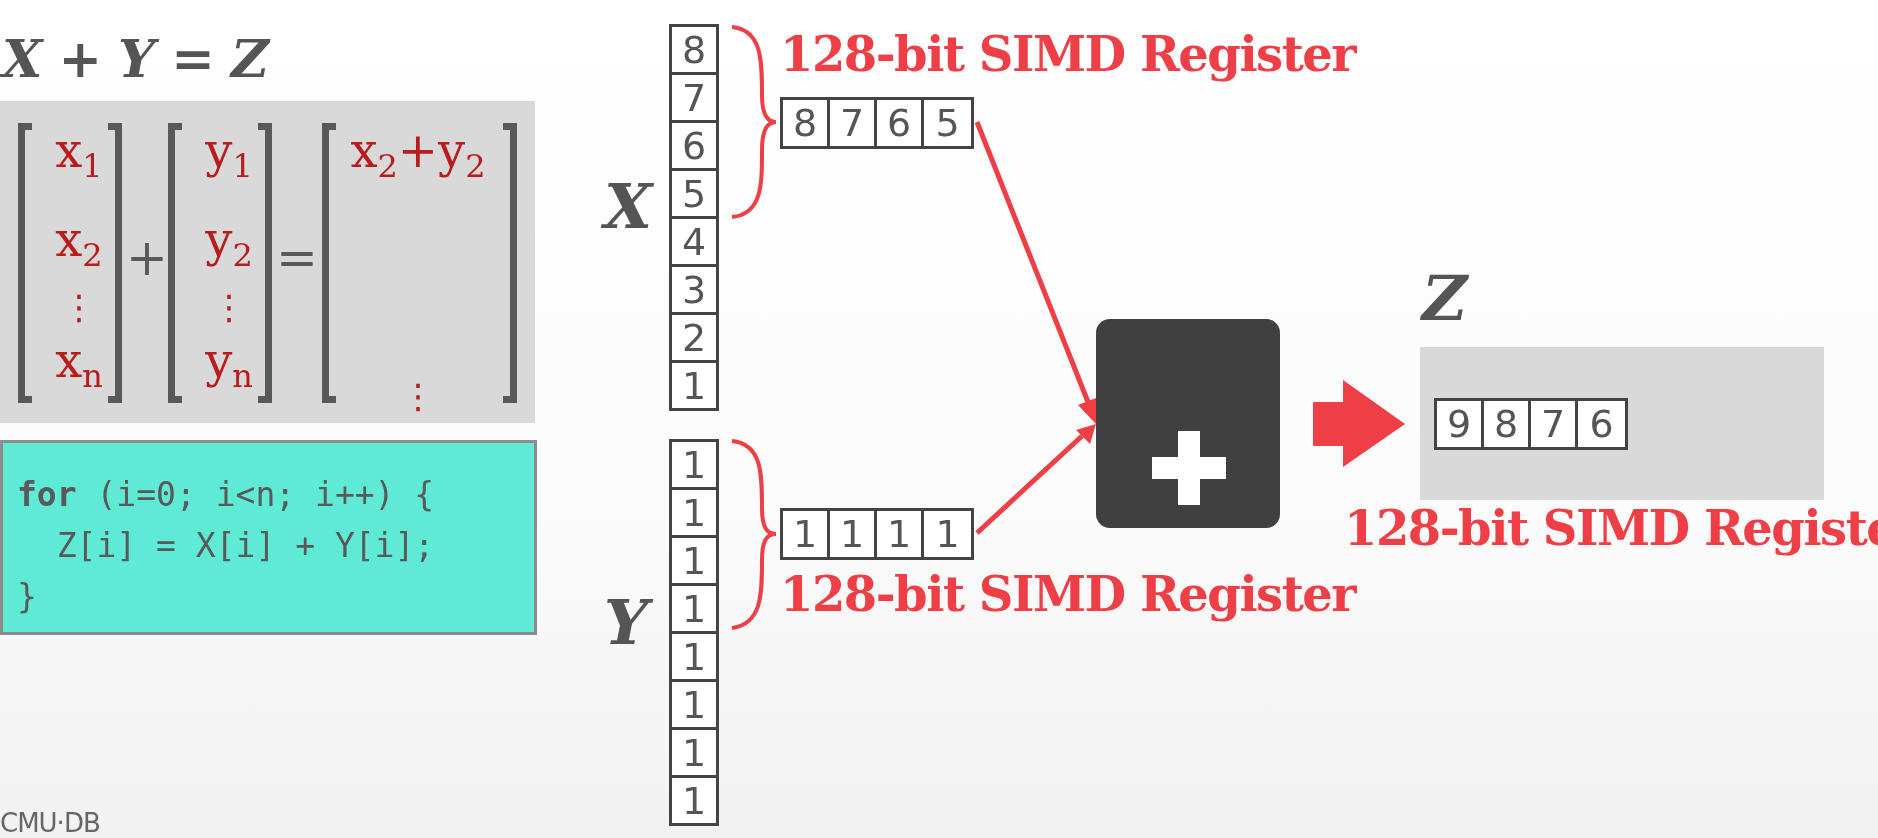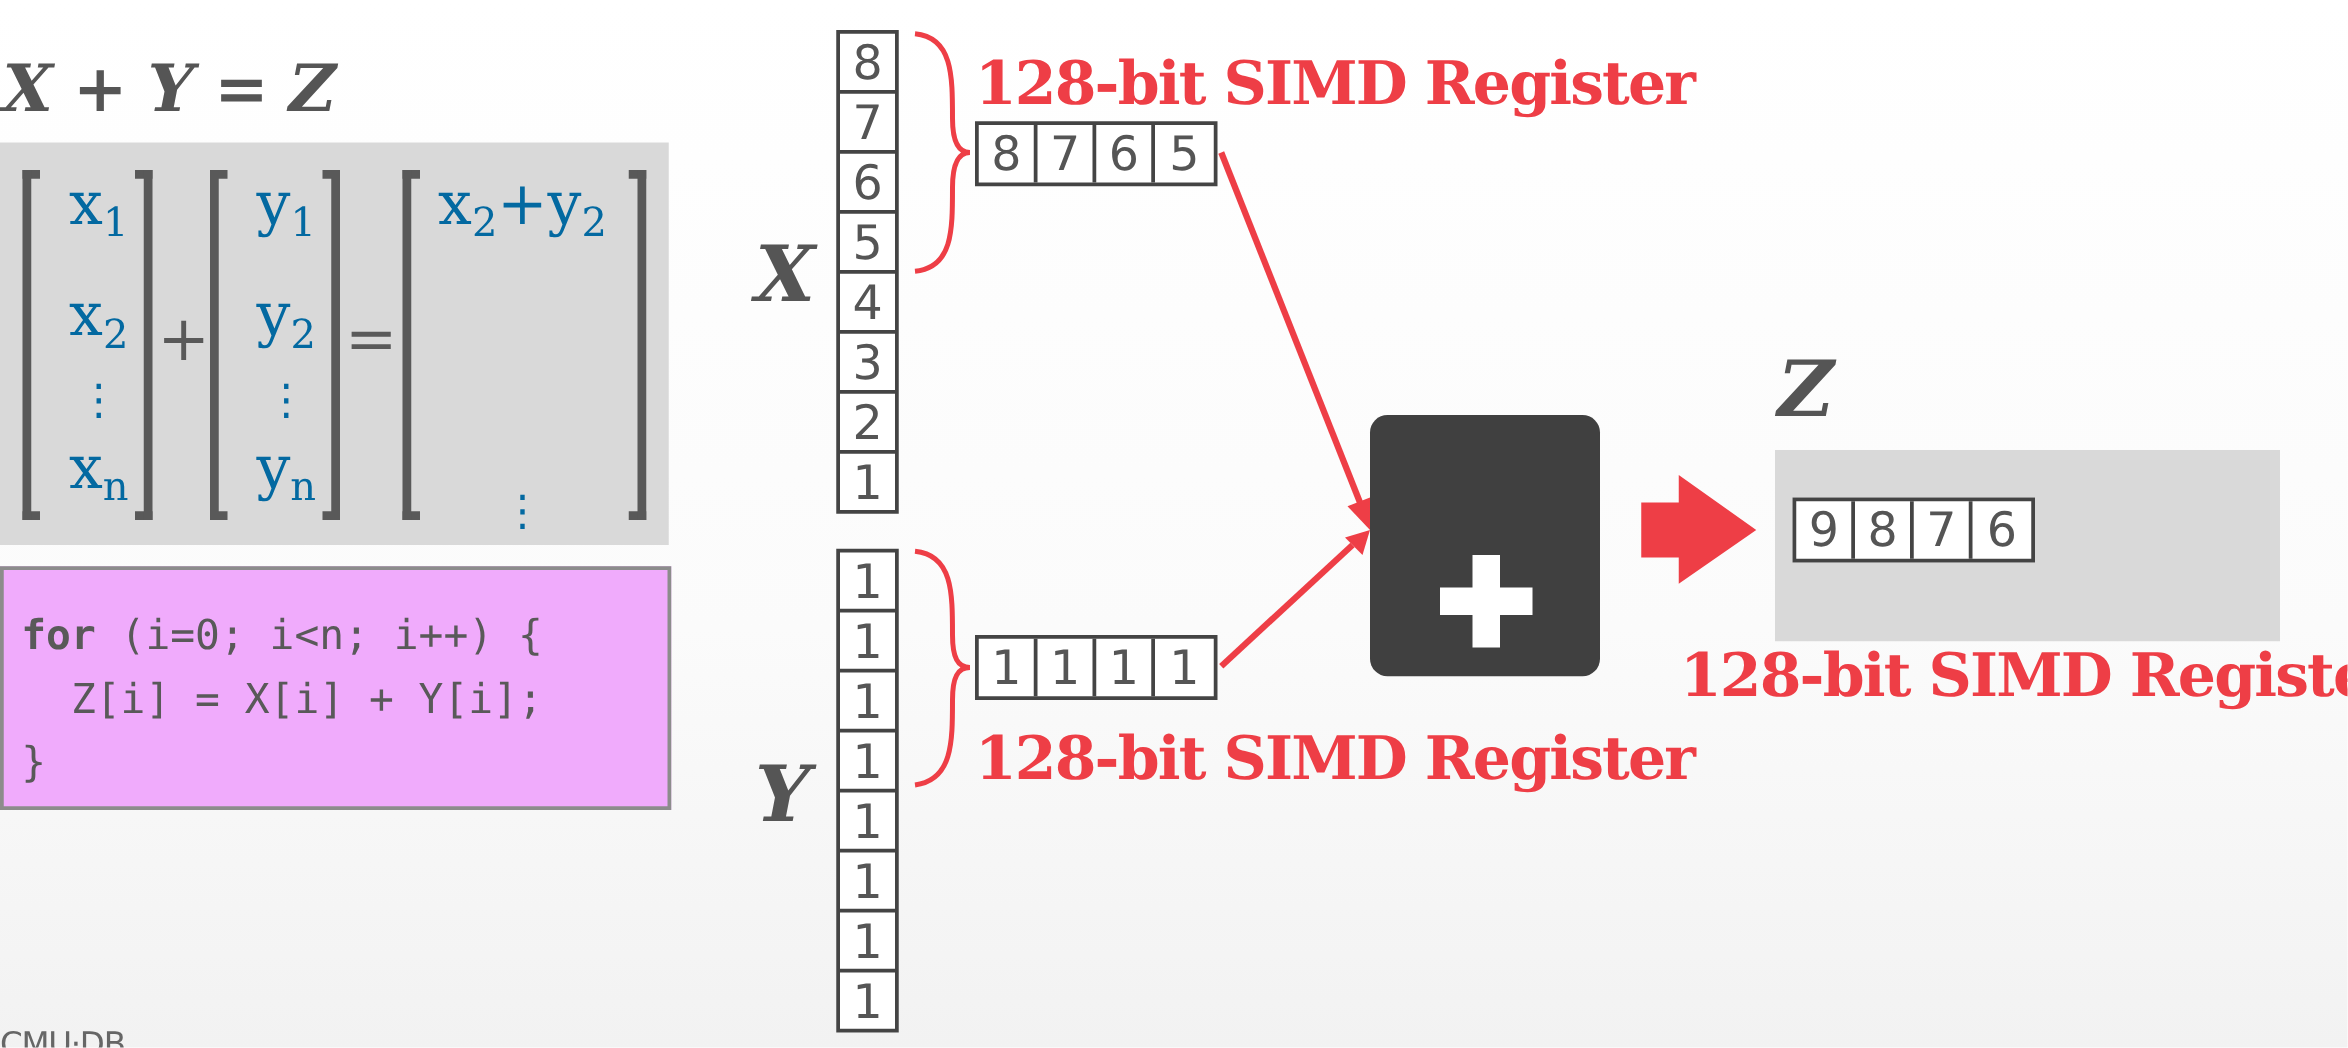--- a/index.html
+++ b/index.html
@@ -1,36 +1,36 @@
 <!DOCTYPE html>
 <html><head>
 <meta charset="utf-8">
 <style>
   html, body { margin: 0; padding: 0; }
   body {
     width: 1878px; height: 838px; position: relative; overflow: hidden;
     background: linear-gradient(180deg, #ffffff 0%, #fbfbfb 60%, #f2f2f2 100%);
     font-family: "Liberation Sans", sans-serif;
   }
-  .abs { position: absolute; margin-top: 13px; }
+  .abs { position: absolute; }
   .serif-bi { font-family: "DejaVu Serif", serif; font-style: italic; font-weight: bold; color: #555555; }
   .eq-title { left: 2px; top: 28px; font-size: 52px; letter-spacing: -1px; }
 
   .matrix-panel { left: 0; top: 101px; width: 535px; height: 322px; background: #d9d9d9; }
   .bracket { position: absolute; top: 22px; height: 280px; width: 14px; border: 7px solid #595959; box-sizing: border-box; }
   .bracket.l { border-right: none; }
   .bracket.r { border-left: none; }
   .mcol { position: absolute; top: 20px; height: 284px; display: flex; flex-direction: column; justify-content: space-between; align-items: center;
-          font-family: "DejaVu Serif", serif; color: #0369a1; font-size: 48px; }
+          font-family: "DejaVu Serif", serif; color: #b91c1c; font-size: 48px; }
   .mcol .cell { line-height: 58px; white-space: nowrap; }
   .mcol .cell sub { font-size: 32px; vertical-align: -10px; }
   .mcol .dots { font-size: 34px; line-height: 18px; text-align: center; }
   .op { position: absolute; top: 128px; font-family: "DejaVu Serif", serif; color: #595959; font-size: 50px; }
 
-  .code-box { left: 0; top: 440px; width: 537px; height: 195px; background: #f0abfc; border: 3px solid #8c8c8c; box-sizing: border-box; }
+  .code-box { left: 0; top: 440px; width: 537px; height: 195px; background: #5eead4; border: 3px solid #8c8c8c; box-sizing: border-box; }
   .code { position: absolute; left: 14px; top: 26px; font-family: "DejaVu Sans Mono", monospace; font-size: 33px; color: #595959; line-height: 51px; white-space: pre; }
   .code b { font-weight: bold; }
 
   .logo { left: 0; top: 808px; font-family: "DejaVu Sans", sans-serif; font-size: 26px; color: #666; letter-spacing: -1px; }
 
   .vec-label { font-size: 62px; }
   .vcol { position: absolute; width: 50px; border: 3px solid #444; box-sizing: border-box; background: #fff; }
   .vcell { height: 48px; border-bottom: 3px solid #444; box-sizing: border-box; display: flex; align-items: center; justify-content: center;
            font-family: "DejaVu Sans", sans-serif; font-size: 38px; color: #555; }
   .vcell:last-child { border-bottom: none; height: 45px; }

